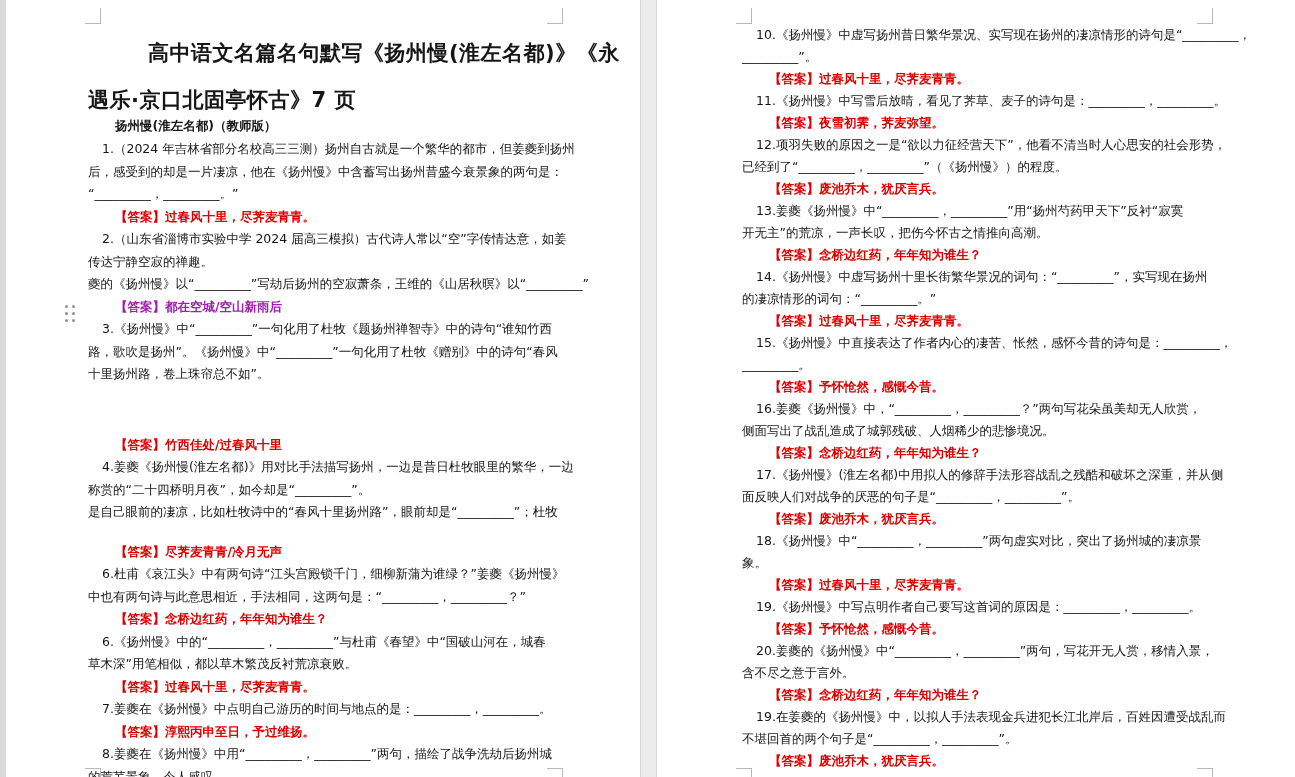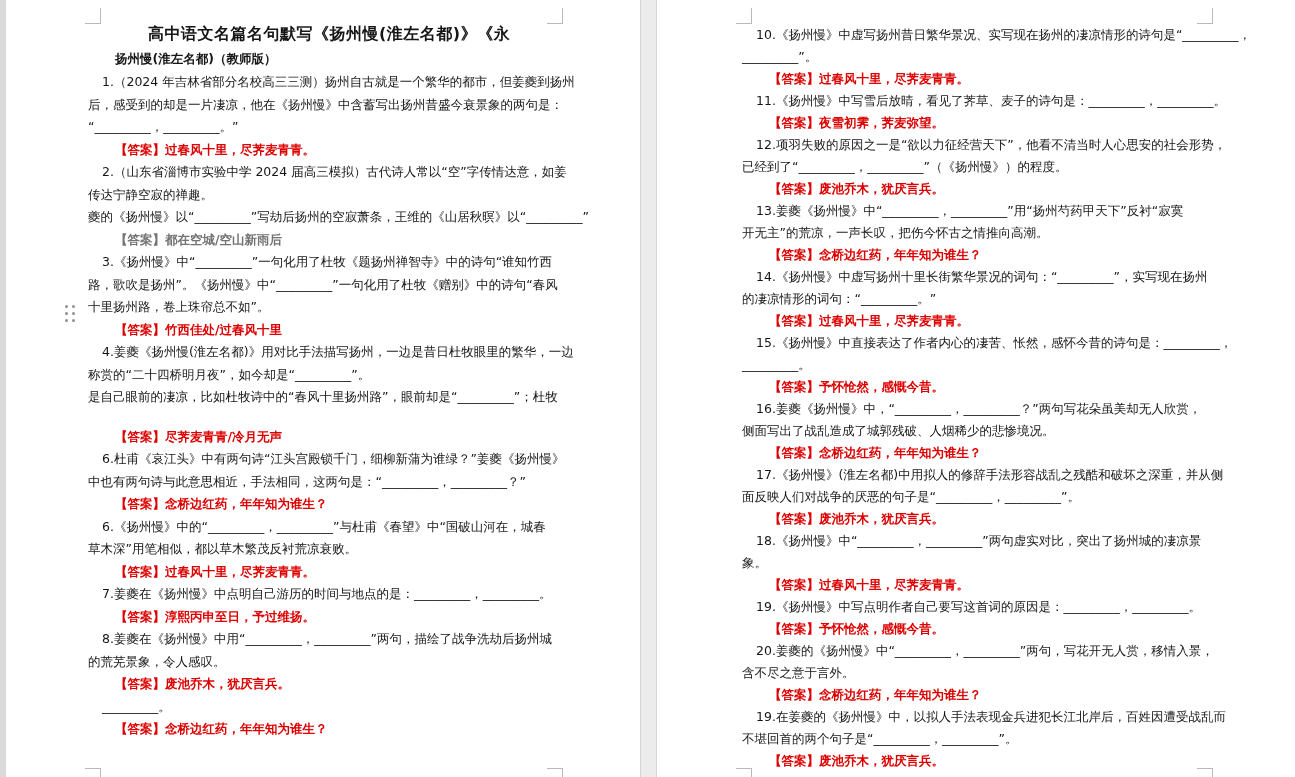--- a/index.html
+++ b/index.html
@@ -15,21 +15,21 @@
   #edge-right{left:1289px;width:6px;background:#e7e7e7;border-left:1px solid #d7d7d7;box-sizing:border-box;}
 
   .page{position:absolute;top:0;height:777px;background:#fff;box-sizing:border-box;}
   #page-left{left:6px;width:634px;padding:20px 0 0 82px;}
   #page-right{left:657px;width:708px;padding:24px 0 0 85px;}
 
   .blk{margin:0;}
   .ln{white-space:nowrap;height:22.5px;line-height:22.5px;font-size:12.5px;}
   #page-right .ln{height:22px;line-height:22px;}
 
-  .title .ln{font-size:16px;font-weight:bold;height:27px;line-height:27px;letter-spacing:0.5px;}
+  .title .ln{font-size:21px;font-weight:bold;height:27px;line-height:27px;letter-spacing:0.5px;margin-top:20px;}
   .title .ln:first-child{text-indent:60px;}
   .sub .ln{font-weight:bold;height:24px;line-height:24px;text-indent:27px;}
   .q .ln:first-child{text-indent:14px;}
   .a .ln{text-indent:27px;font-weight:600;}
 
   
   .mark{position:absolute;width:16px;box-sizing:border-box;border-color:#b9b9b9;border-style:solid;border-width:0;}
   .mark.top{top:8px;height:16px;border-right-width:1px;border-bottom-width:1px;}
   .mark.bot{top:768px;height:9px;border-right-width:1px;border-top-width:1px;}
 
@@ -44,46 +44,47 @@
 </head>
 <body>
 
 <div id="edge-left" class="edge-strip"></div>
 <div id="page-gap" class="edge-strip"></div>
 <div id="edge-right" class="edge-strip"></div>
 
 <div id="page-left" class="page">
     <div class="blk title">
       <div class="ln">高中语文名篇名句默写《扬州慢(淮左名都)》《永</div>
+      <div class="ln">遇乐·京口北固亭怀古》7 页</div>
     </div>
     <div class="blk sub">
       <div class="ln">扬州慢(淮左名都)（教师版）</div>
     </div>
     <div class="blk q">
       <div class="ln">1.（2024 年吉林省部分名校高三三测）扬州自古就是一个繁华的都市，但姜夔到扬州</div>
       <div class="ln">后，感受到的却是一片凄凉，他在《扬州慢》中含蓄写出扬州昔盛今衰景象的两句是：</div>
       <div class="ln">“_________，_________。”</div>
     </div>
     <div class="blk a" style="color: rgb(221, 0, 0);">
       <div class="ln">【答案】过春风十里，尽荠麦青青。</div>
     </div>
     <div class="blk q">
       <div class="ln">2.（山东省淄博市实验中学 2024 届高三模拟）古代诗人常以“空”字传情达意，如姜</div>
       <div class="ln">传达宁静空寂的禅趣。</div>
       <div class="ln">夔的《扬州慢》以“_________”写劫后扬州的空寂萧条，王维的《山居秋暝》以“_________”</div>
     </div>
-    <div class="blk a" style="color: #737373;">
+    <div class="blk a" style="color: #a21caf;">
       <div class="ln">【答案】都在空城/空山新雨后</div>
     </div>
     <div class="blk q">
       <div class="ln">3.《扬州慢》中“_________”一句化用了杜牧《题扬州禅智寺》中的诗句“谁知竹西</div>
       <div class="ln">路，歌吹是扬州”。《扬州慢》中“_________”一句化用了杜牧《赠别》中的诗句“春风</div>
       <div class="ln">十里扬州路，卷上珠帘总不如”。</div>
     </div>
-    <div class="blk a" style="color: rgb(221, 0, 0);">
+    <div class="blk a" style="color: rgb(221, 0, 0); margin-top: 48px;">
       <div class="ln">【答案】竹西佳处/过春风十里</div>
     </div>
     <div class="blk q">
       <div class="ln">4.姜夔《扬州慢(淮左名都)》用对比手法描写扬州，一边是昔日杜牧眼里的繁华，一边</div>
       <div class="ln">称赏的“二十四桥明月夜”，如今却是“_________”。</div>
       <div class="ln">是自己眼前的凄凉，比如杜牧诗中的“春风十里扬州路”，眼前却是“_________”；杜牧</div>
     </div>
     <div class="blk a" style="color: rgb(221, 0, 0); margin-top: 17px;">
       <div class="ln">【答案】尽荠麦青青/冷月无声</div>
     </div>

